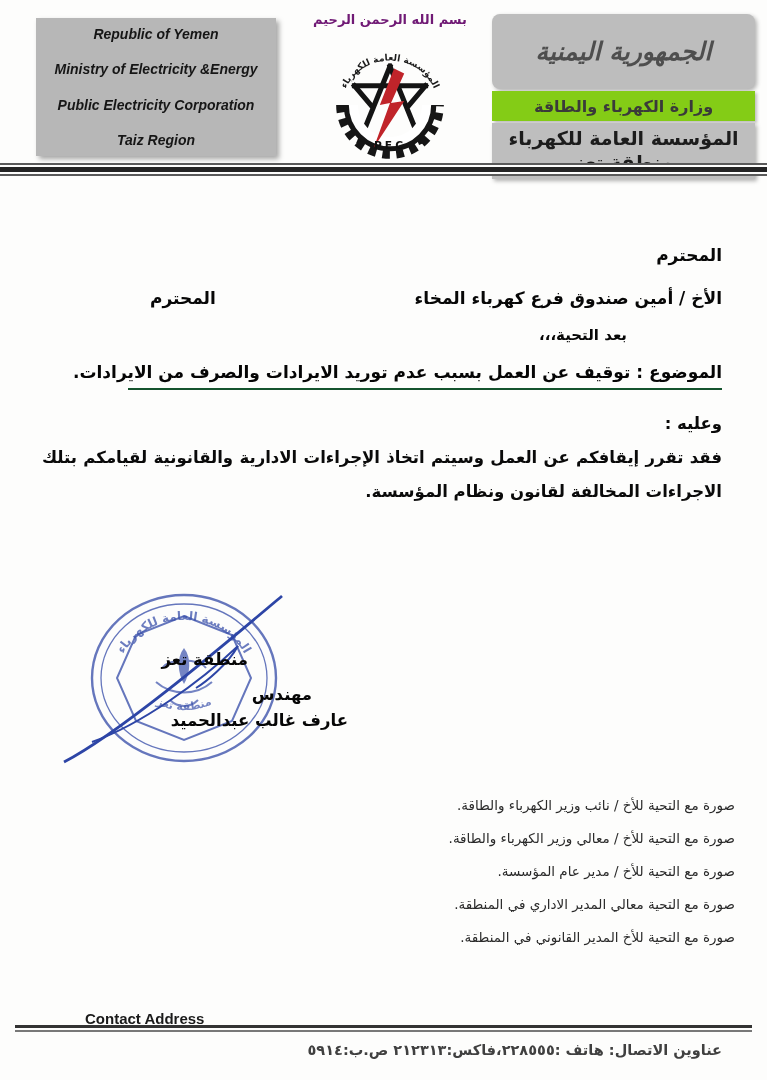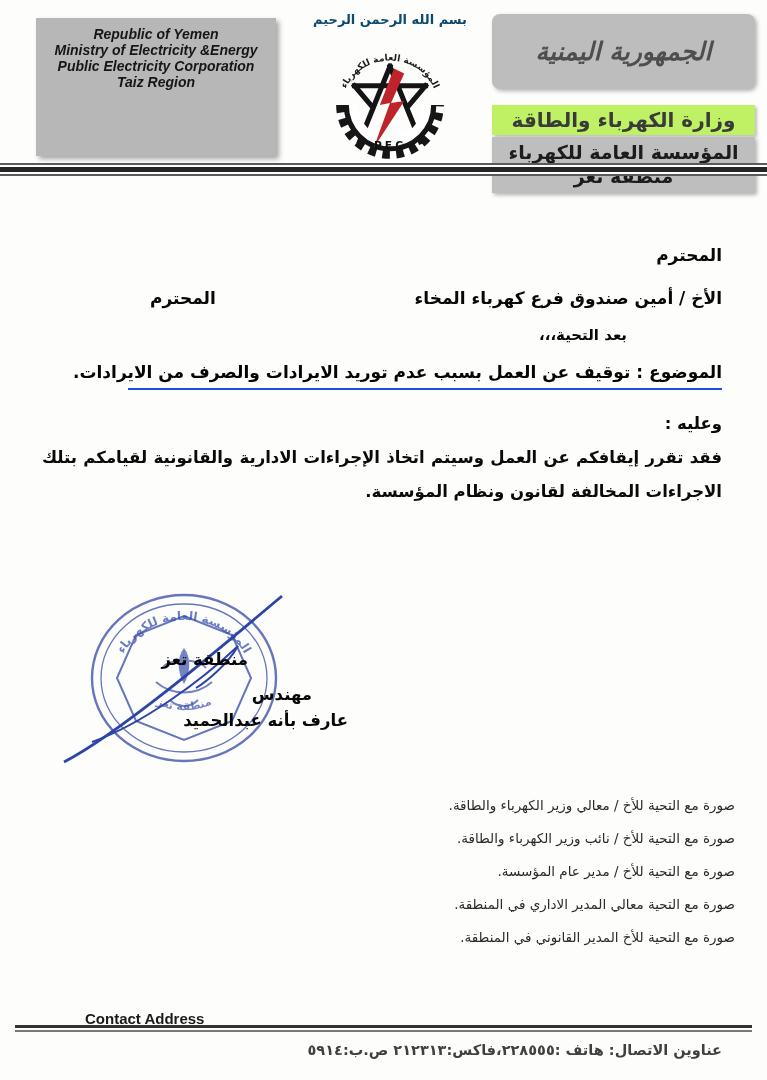--- a/index.html
+++ b/index.html
@@ -4,43 +4,43 @@
 <style>
   * { margin:0; padding:0; box-sizing:border-box; }
   html,body { width:767px; height:1080px; }
   body { font-family:"DejaVu Sans", sans-serif; background:#ffffff; }
   .page { position:relative; width:767px; height:1080px; background:#fdfdfc; overflow:hidden; }
 
   
   .hdr-left {
     position:absolute; left:36px; top:18px; width:240px; height:138px;
     background:#b7b7b7; box-shadow:3px 3px 5px rgba(0,0,0,.35);
-    display:flex; flex-direction:column; justify-content:flex-start; align-items:center;
+    display:flex; flex-direction:column; justify-content:space-between; align-items:center;
     padding:8px 20px;
   }
   .hdr-left .line {
     font-family:"Liberation Sans", sans-serif; font-style:italic; font-weight:bold;
     font-size:14px; color:#161616; white-space:nowrap;
   }
   .bismillah {
     position:absolute; left:290px; top:12px; width:200px; text-align:center;
-    color:#0c4a6e; font-size:13px; font-weight:bold; letter-spacing:1px; white-space:nowrap;
+    color:#701a75; font-size:13px; font-weight:bold; letter-spacing:1px; white-space:nowrap;
   }
   .logo-wrap { position:absolute; left:328px; top:40px; width:124px; height:126px; }
 
   .hdr-right { position:absolute; left:492px; top:14px; width:263px; }
   .hdr-right .calli {
     background:#bdbdbd; border-radius:8px; height:75px; box-shadow:2px 2px 4px rgba(0,0,0,.3);
     display:flex; align-items:center; justify-content:center;
     font-size:25px; font-weight:bold; font-style:italic; color:#4e4e4e; letter-spacing:2px;
   }
   .hdr-right .ministry {
-    background:#bef264; margin-top:16px; height:30px; box-shadow:2px 2px 3px rgba(0,0,0,.25);
+    background:#84cc16; margin-top:2px; height:30px; box-shadow:2px 2px 3px rgba(0,0,0,.25);
     display:flex; align-items:center; justify-content:center;
-    font-weight:bold; font-size:20px; color:#3a3a3a;
+    font-weight:bold; font-size:16px; color:#3a3a3a;
   }
   .hdr-right .corp-box {
     background:#bebebe; margin-top:2px; padding:3px 0 5px; box-shadow:2px 2px 4px rgba(0,0,0,.3);
     text-align:center; font-weight:bold; color:#1c1c1c;
   }
   .hdr-right .corp-box .corp { font-size:19px; line-height:24px; }
   .hdr-right .corp-box .region { font-size:19px; line-height:24px; }
 
   .rule-top { position:absolute; left:0; top:163px; width:767px; }
   .rule-top .t1 { height:2px; background:#5a5a5a; }
@@ -59,21 +59,21 @@
   .addr-row.r2 { top:288px; }
   .greeting {
     position:absolute; right:140px; top:326px; direction:rtl;
     font-weight:bold; font-size:15px; color:#070707;
   }
 
   
   .subject {
     position:absolute; left:128px; right:45px; top:362px; direction:rtl;
     font-weight:bold; font-size:17px; color:#050505;
-    border-bottom:2px solid #1d4ed8; padding-bottom:6px; text-align:right; white-space:nowrap;
+    border-bottom:2px solid #14532d; padding-bottom:6px; text-align:right; white-space:nowrap;
   }
   .body-block {
     position:absolute; left:42px; right:45px; top:407px; direction:rtl;
     font-weight:bold; font-size:16.5px; line-height:2.05; color:#0a0a0a;
     text-align:justify;
   }
   .body-block .lead { text-align:right; }
 
   
   .sig { position:absolute; left:40px; top:590px; width:360px; height:175px; }
@@ -198,26 +198,26 @@
       <text font-size="11" font-weight="bold" fill="#3b51ab" opacity="0.7">
         <textPath href="#stampArcBot" startOffset="50%" text-anchor="middle">منطقة تعز</textPath>
       </text>
       <g>
         <path d="M-18,172 C40,142 150,48 200,6" stroke="#2d45a6" stroke-width="2.8" fill="none"></path>
         <path d="M10,152 C60,134 118,92 156,56 C146,74 124,92 114,98" stroke="#2d45a6" stroke-width="2" fill="none"></path>
       </g>
     </svg>
     <div class="sig-line l2">منطقة تعز</div>
     <div class="sig-line l3">مهندس</div>
-    <div class="sig-line l4">عارف بأنه عبدالحميد</div>
+    <div class="sig-line l4">عارف غالب عبدالحميد</div>
   </div>
 
   <div class="cc">
+    <div class="cc-item">صورة مع التحية للأخ / نائب وزير الكهرباء والطاقة.</div>
     <div class="cc-item">صورة مع التحية للأخ / معالي وزير الكهرباء والطاقة.</div>
-    <div class="cc-item">صورة مع التحية للأخ / نائب وزير الكهرباء والطاقة.</div>
     <div class="cc-item">صورة مع التحية للأخ / مدير عام المؤسسة.</div>
     <div class="cc-item">صورة مع التحية معالي المدير الاداري في المنطقة.</div>
     <div class="cc-item">صورة مع التحية للأخ المدير القانوني في المنطقة.</div>
   </div>
 
   <div class="rule-bottom">
     <div class="b1"></div>
       <div class="bg"></div>
       <div class="b2"></div>
   </div>

